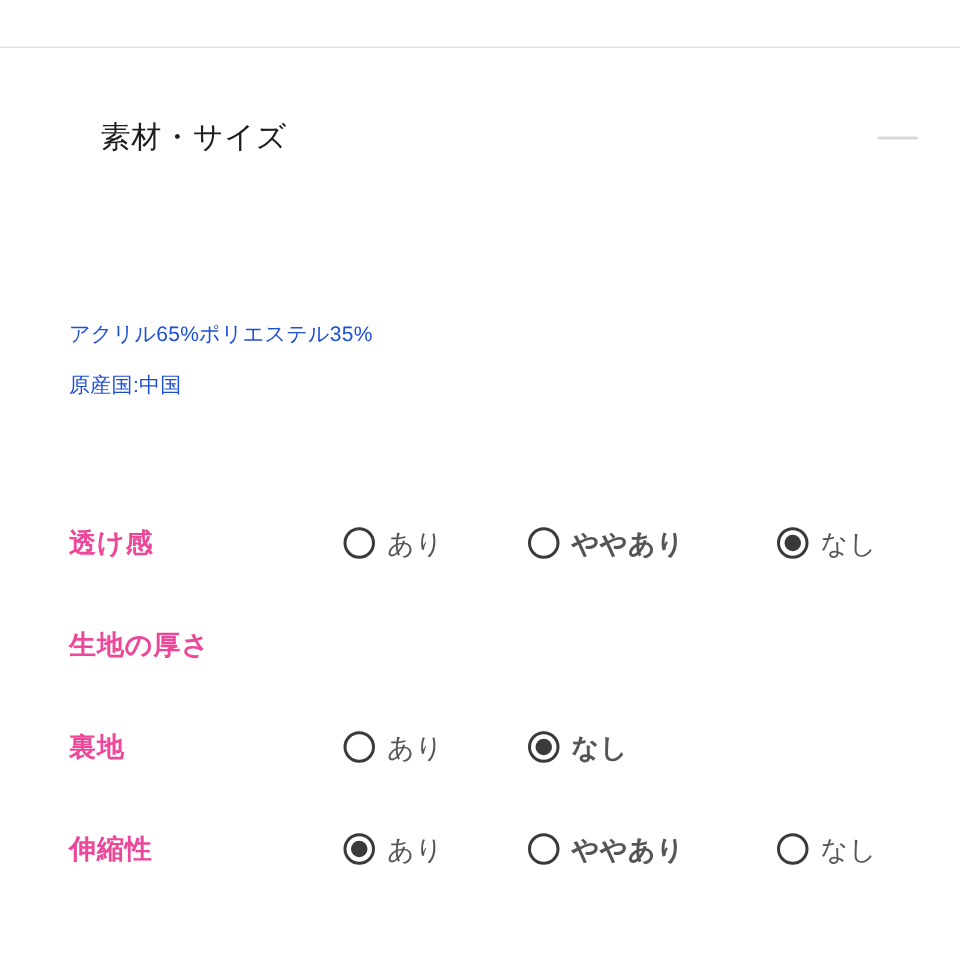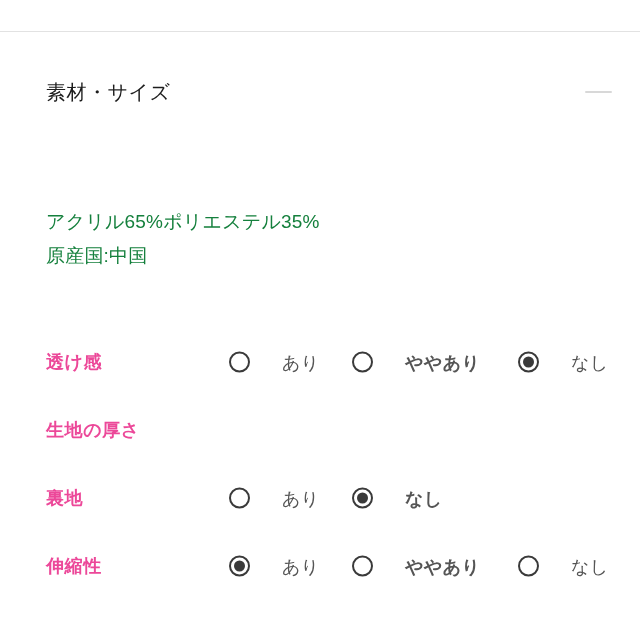--- a/index.html
+++ b/index.html
@@ -47,20 +47,21 @@
     padding: 0 28px 0 46px;
     box-sizing: border-box;
   }
   .section-title {
     font-size: 20px;
     line-height: 1.3;
     color: #1d1d1d;
     font-weight: 400;
     letter-spacing: 0.5px;
     white-space: nowrap;
+    margin-left: 21px;
   }
   .collapse-toggle {
     width: 28px;
     height: 20px;
     display: flex;
     align-items: center;
     justify-content: center;
   }
   .collapse-toggle .minus-bar {
     display: block;
@@ -71,23 +72,23 @@
   }
 
   
   .material-info {
     position: absolute;
     left: 46px;
     top: 205px;
     width: 560px;
   }
   .material-info .line {
-    font-size: 19px;
+    font-size: 14px;
     line-height: 34px;
-    color: #15803d;
+    color: #1d4ed8;
     letter-spacing: 0.2px;
     white-space: nowrap;
   }
 
   
   .spec-table {
     position: absolute;
     left: 0;
     top: 328px;
     width: 640px;
@@ -116,21 +117,20 @@
     height: 68px;
     width: 400px;
   }
   .option {
     position: absolute;
     top: 50%;
     transform: translateY(-50%);
     display: flex;
     align-items: center;
     white-space: nowrap;
-    gap: 24px;
   }
   .option.col0 { left: 0px; }
   .option.col1 { left: 123px; font-weight: bold; }
   .option.col2 { left: 289px; }
 
   .radio {
     position: relative;
     width: 21px;
     height: 21px;
     border-radius: 50%;

